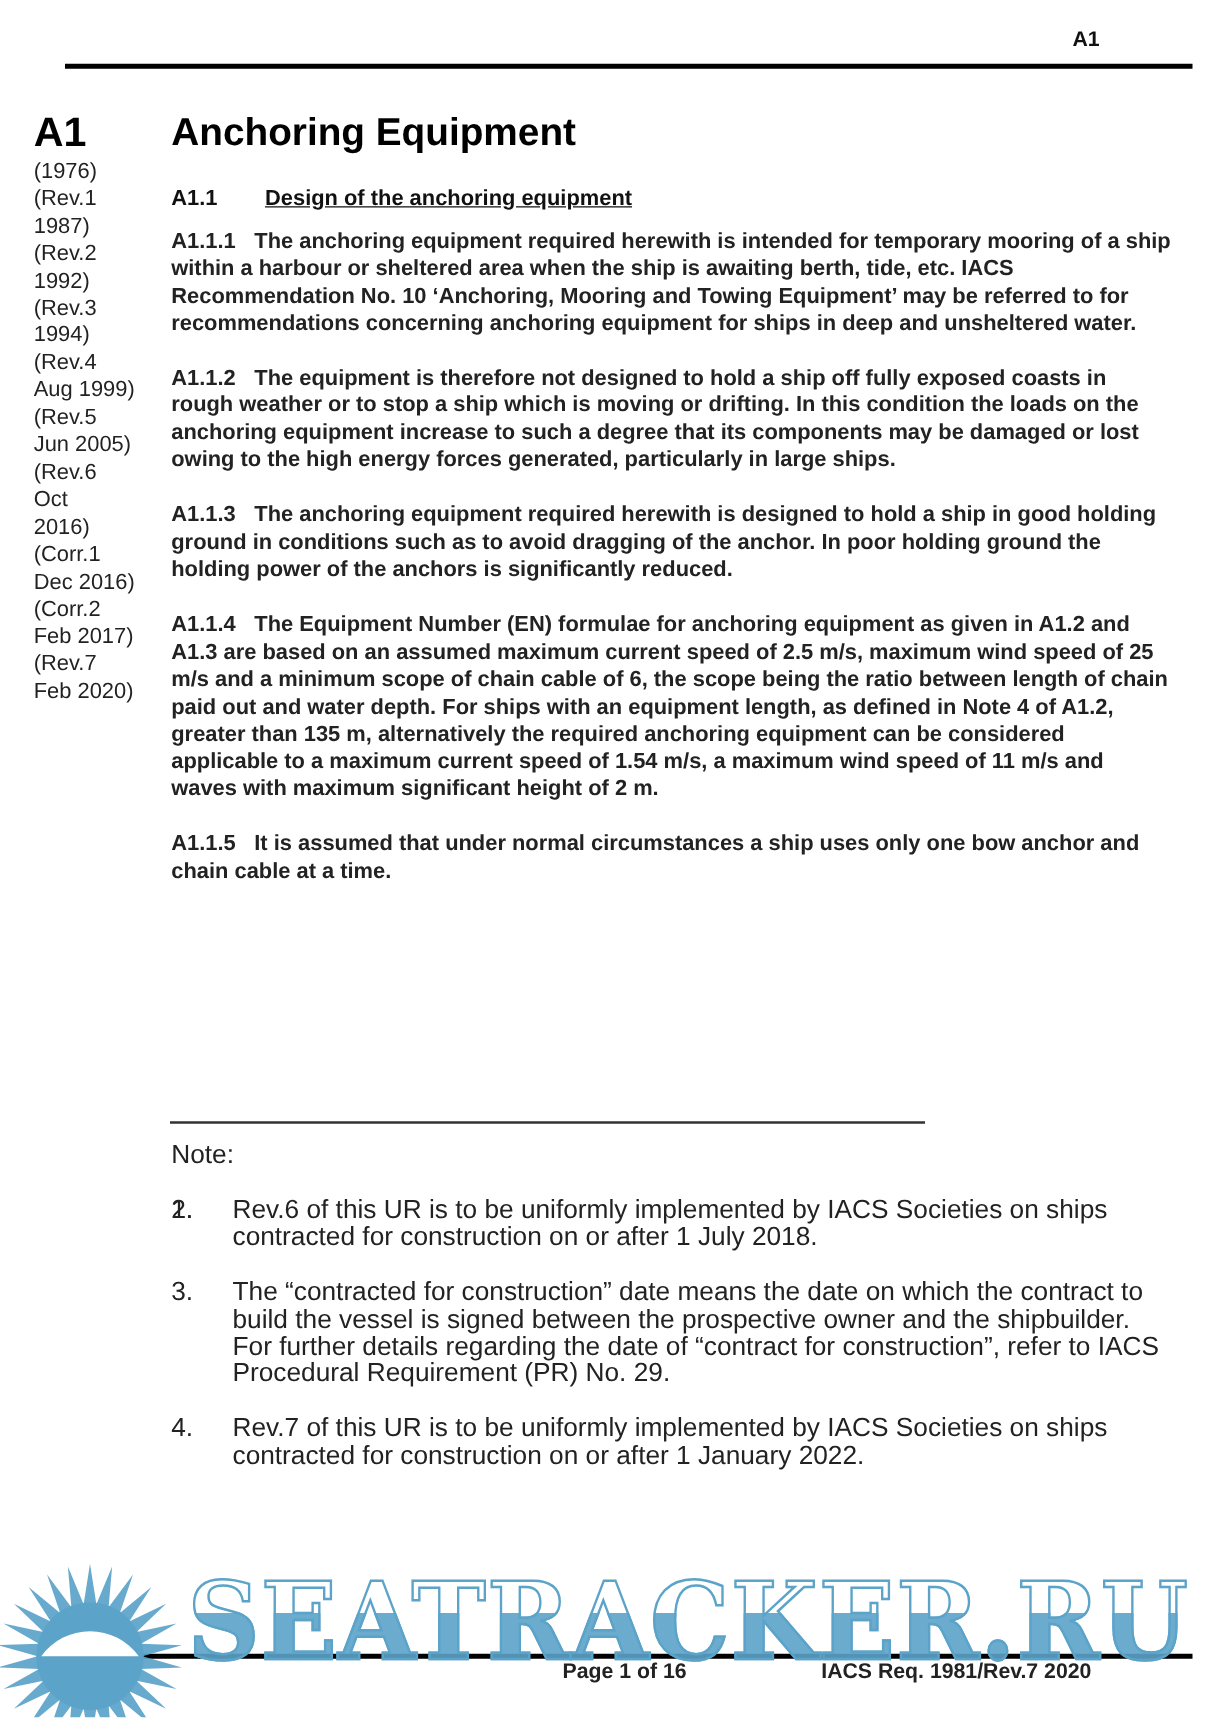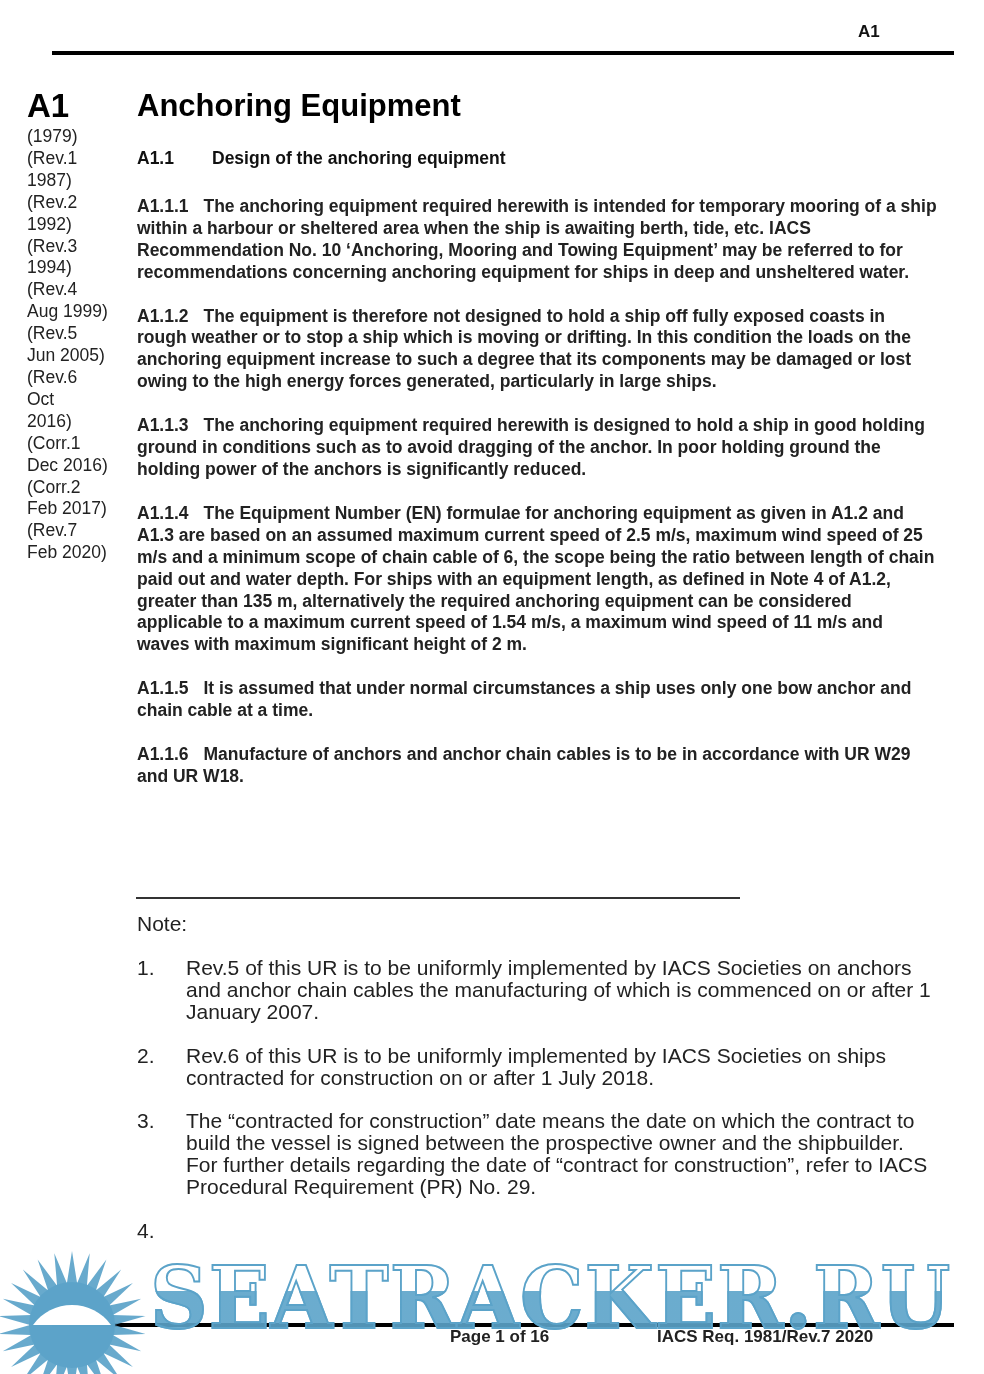--- a/index.html
+++ b/index.html
@@ -24,21 +24,21 @@
     }
     .side-history div { white-space: nowrap; }
     .title {
       position: absolute; left: 137px; top: 86px;
       font-weight: bold; font-size: 31px; color: #000; line-height: 40px;
     }
     .main {
       position: absolute; left: 137px; top: 148px; width: 800px;
       font-size: 17.5px; line-height: 21.9px; color: #222;
     }
-    .sec-heading { font-weight: bold; color: #111; margin: 0 0 26px 0; }
+    .sec-heading { font-weight: bold; color: #111; margin: 0 0 12px 0; text-decoration: underline; }
     .sec-heading .num { display: inline-block; width: 75px; }
     .para { margin: 0 0 22px 0; font-weight: bold; }
     .para .pnum { margin-right: 10px; }
     .fn-rule {
       position: absolute; left: 136px; top: 897px; width: 604px; height: 2px; background: #333;
     }
     .notes {
       position: absolute; left: 137px; top: 913px; width: 800px;
       font-size: 21px; line-height: 21.9px; color: #222;
     }
@@ -74,21 +74,21 @@
     }
   </style>
 </head>
 <body>
 
 <div class="hdr-label">A1</div>
 <div class="hdr-rule"></div>
 
 <div class="side-code">A1</div>
 <div class="side-history">
-  <div>(1979)</div>
+  <div>(1976)</div>
   <div>(Rev.1</div>
   <div>1987)</div>
   <div>(Rev.2</div>
   <div>1992)</div>
   <div>(Rev.3</div>
   <div>1994)</div>
   <div>(Rev.4</div>
   <div>Aug 1999)</div>
   <div>(Rev.5</div>
   <div>Jun 2005)</div>
@@ -107,41 +107,40 @@
 
 <div class="main">
   <div class="sec-heading">
     <span class="num">A1.1</span><span>Design of the anchoring equipment</span>
   </div>
   <p class="para"><span class="pnum">A1.1.1</span> <span>The anchoring equipment required herewith is intended for temporary mooring of a ship within a harbour or sheltered area when the ship is awaiting berth, tide, etc. IACS Recommendation No. 10 ‘Anchoring, Mooring and Towing Equipment’ may be referred to for recommendations concerning anchoring equipment for ships in deep and unsheltered water.</span></p>
   <p class="para"><span class="pnum">A1.1.2</span> <span>The equipment is therefore not designed to hold a ship off fully exposed coasts in rough weather or to stop a ship which is moving or drifting. In this condition the loads on the anchoring equipment increase to such a degree that its components may be damaged or lost owing to the high energy forces generated, particularly in large ships.</span></p>
   <p class="para"><span class="pnum">A1.1.3</span> <span>The anchoring equipment required herewith is designed to hold a ship in good holding ground in conditions such as to avoid dragging of the anchor. In poor holding ground the holding power of the anchors is significantly reduced.</span></p>
   <p class="para"><span class="pnum">A1.1.4</span> <span>The Equipment Number (EN) formulae for anchoring equipment as given in A1.2 and A1.3 are based on an assumed maximum current speed of 2.5 m/s, maximum wind speed of 25 m/s and a minimum scope of chain cable of 6, the scope being the ratio between length of chain paid out and water depth. For ships with an equipment length, as defined in Note 4 of A1.2, greater than 135 m, alternatively the required anchoring equipment can be considered applicable to a maximum current speed of 1.54 m/s, a maximum wind speed of 11 m/s and waves with maximum significant height of 2 m.</span></p>
   <p class="para"><span class="pnum">A1.1.5</span> <span>It is assumed that under normal circumstances a ship uses only one bow anchor and chain cable at a time.</span></p>
-  <p class="para"><span class="pnum">A1.1.6</span> <span>Manufacture of anchors and anchor chain cables is to be in accordance with UR W29 and UR W18.</span></p>
 </div>
 
 <div class="fn-rule"></div>
 
 <div class="notes">
   <div class="note-heading">Note:</div>
   <div class="note-item">
     <span class="n">1.</span>
-    <span>Rev.5 of this UR is to be uniformly implemented by IACS Societies on anchors and anchor chain cables the manufacturing of which is commenced on or after 1 January 2007.</span>
   </div>
   <div class="note-item">
     <span class="n">2.</span>
     <span>Rev.6 of this UR is to be uniformly implemented by IACS Societies on ships contracted for construction on or after 1 July 2018.</span>
   </div>
   <div class="note-item">
     <span class="n">3.</span>
     <span>The “contracted for construction” date means the date on which the contract to build the vessel is signed between the prospective owner and the shipbuilder. For further details regarding the date of “contract for construction”, refer to IACS Procedural Requirement (PR) No. 29.</span>
   </div>
   <div class="note-item">
     <span class="n">4.</span>
+    <span>Rev.7 of this UR is to be uniformly implemented by IACS Societies on ships contracted for construction on or after 1 January 2022.</span>
   </div>
 </div>
 
 <div class="ftr-rule"></div>
 <div class="ftr-page">Page 1 of 16</div>
 <div class="ftr-ref">IACS Req. 1981/Rev.7 2020</div>
 
 <svg class="watermark" viewBox="0 0 984 149" xmlns="http://www.w3.org/2000/svg">
   <g id="sun-rays" fill="#5ba3c9" fill-opacity="0.92">
       <path d="M114.0 100.0 L145.5 108.9 L112.8 110.1 L112.8 110.1 L141.2 126.2 L109.2 119.5 L109.2 119.5 L132.9 142.0 L103.4 127.9 L103.4 127.9 L121.1 155.4 L95.9 134.6 L95.9 134.6 L106.4 165.5 L86.9 139.3 L86.9 139.3 L89.7 171.8 L77.1 141.7 L77.1 141.7 L72.0 174.0 L66.9 141.7 L66.9 141.7 L54.3 171.8 L57.1 139.3 L57.1 139.3 L37.6 165.5 L48.1 134.6 L48.1 134.6 L22.9 155.4 L40.6 127.9 L40.6 127.9 L11.1 142.0 L34.8 119.5 L34.8 119.5 L2.8 126.2 L31.2 110.1 L31.2 110.1 L-1.5 108.9 L30.0 100.0 L30.0 100.0 L-1.5 91.1 L31.2 89.9 L31.2 89.9 L2.8 73.8 L34.8 80.5 L34.8 80.5 L11.1 58.0 L40.6 72.1 L40.6 72.1 L22.9 44.6 L48.1 65.4 L48.1 65.4 L37.6 34.5 L57.1 60.7 L57.1 60.7 L54.3 28.2 L66.9 58.3 L66.9 58.3 L72.0 26.0 L77.1 58.3 L77.1 58.3 L89.7 28.2 L86.9 60.7 L86.9 60.7 L106.4 34.5 L95.9 65.4 L95.9 65.4 L121.1 44.6 L103.4 72.1 L103.4 72.1 L132.9 58.0 L109.2 80.5 L109.2 80.5 L141.2 73.8 L112.8 89.9 L112.8 89.9 L145.5 91.1 L114.0 100.0 Z"></path>

